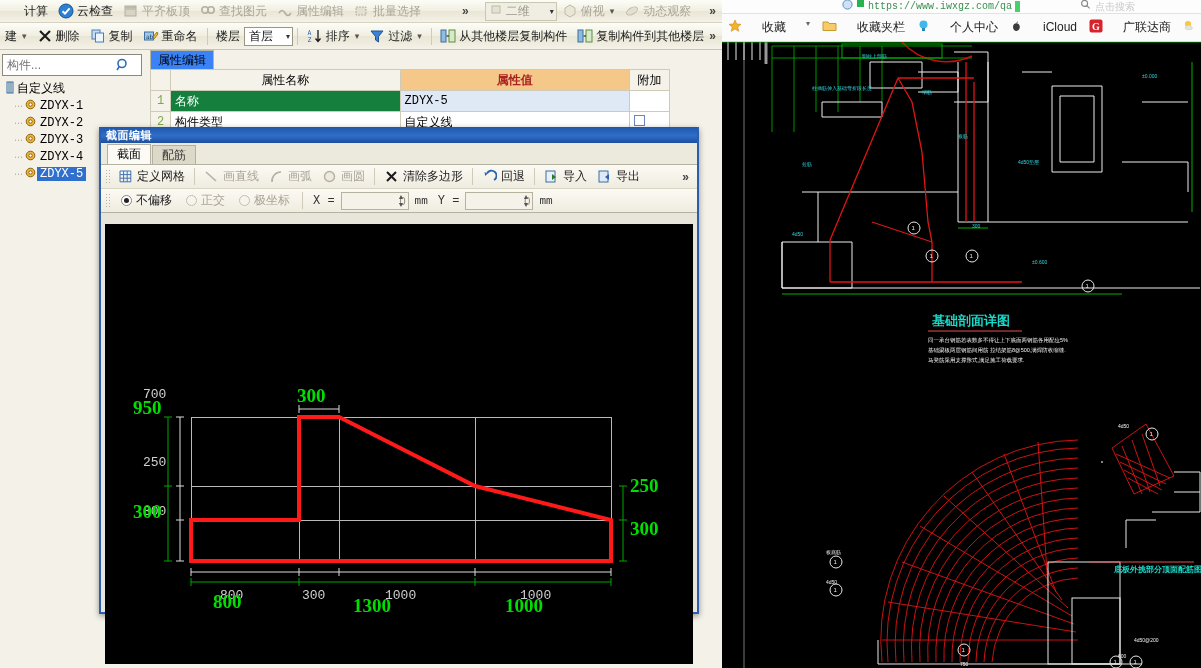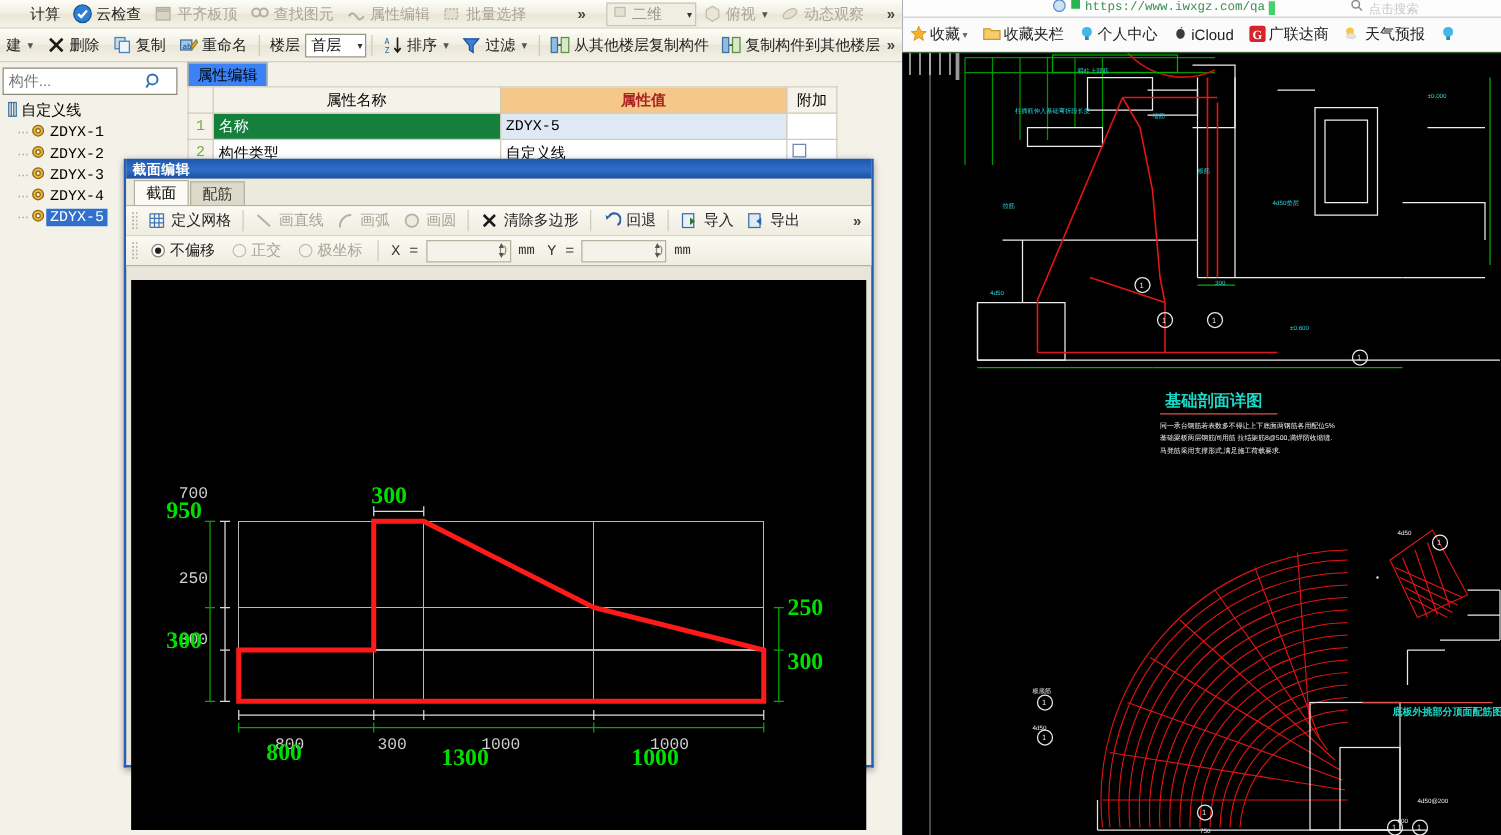--- a/index.html
+++ b/index.html
@@ -154,21 +154,21 @@
   #br-url {
     position:absolute; left:0; top:0; width:528px; height:14px;
     background:#fdfdfd; border-bottom:1px solid #e2e2e2; display:flex; align-items:center;
     overflow:hidden;
   }
   #br-bookmarks {
     position:absolute; left:0; top:14px; width:479px; height:28px;
     background:#fbfbfb; border-bottom:1px solid #d8d8d8;
     display:flex; align-items:center; white-space:nowrap; overflow:hidden;
   }
-  .bm { display:inline-flex; align-items:center; gap:2px; padding:0 6px; font-size:12px; color:#222; }
+  .bm { display:inline-flex; align-items:flex-start; gap:20px; padding:0 6px; font-size:12px; color:#222; }
   .bm .chev2 { font-size:8px; color:#666; }
   #cad { position:absolute; left:0; top:42px; width:479px; height:626px; background:#000; overflow:hidden; }
   #gutter { position:absolute; left:722px; top:0; width:4px; height:668px; background:#6a82b8; }
 </style>
 </head>
 <body>
 
 <div id="root">
 
   <div id="app-left">

